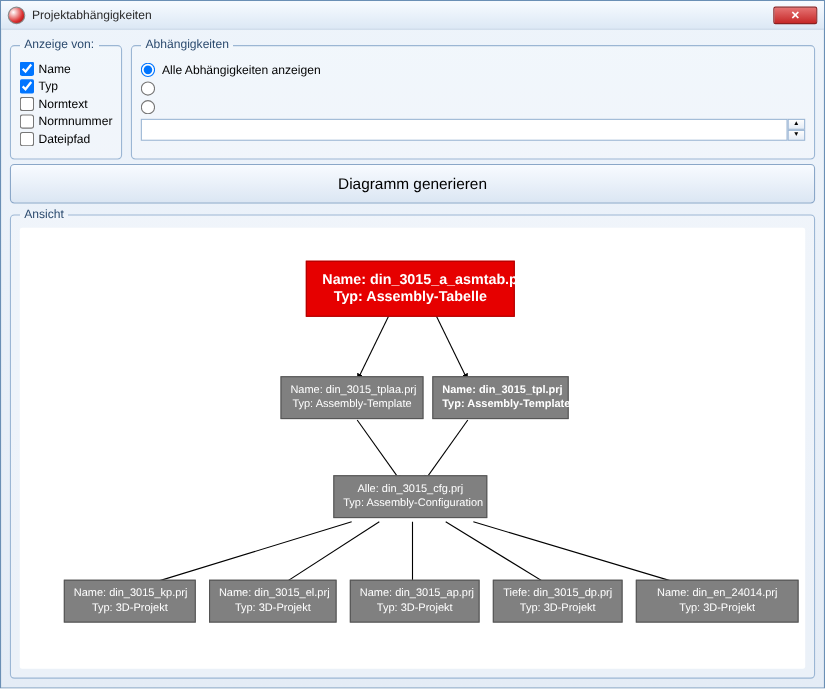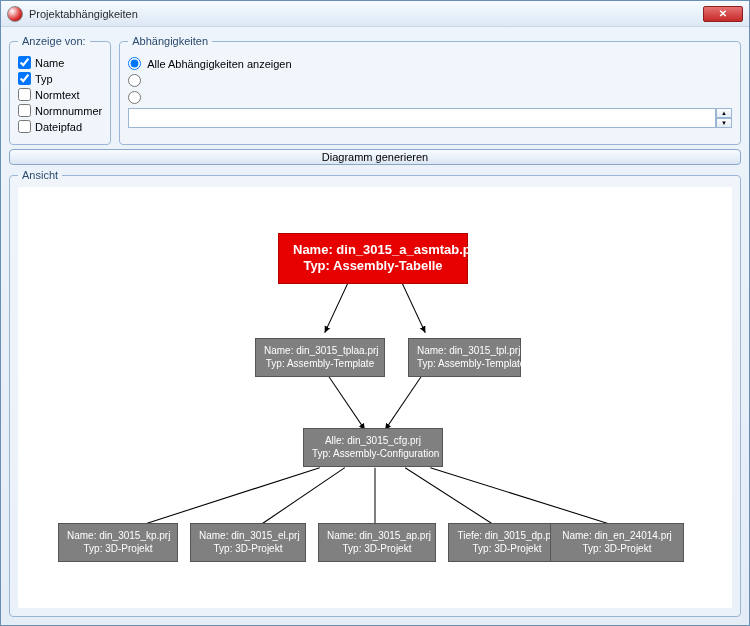--- a/index.html
+++ b/index.html
@@ -113,26 +113,26 @@
   .spinner button {
     flex: 1;
     font-size: 6px;
     line-height: 1;
     padding: 0;
     border: 1px solid #9bb6d4;
     background: linear-gradient(#fdfdfd,#e4ecf6);
     cursor: pointer;
   }
   .generate-btn {
-    height: 16px;
+    height: 36px;
     border: 1px solid #8aa7c8;
     border-radius: 4px;
     background: linear-gradient(#f8fbff, #dbe6f3);
     cursor: pointer;
-    font-size: 11px;
+    font-size: 14px;
   }
   .ansicht-group {
     flex: 1;
     display: flex;
     flex-direction: column;
     position: relative;
   }
   .diagram {
     position: relative;
     flex: 1;
@@ -143,21 +143,20 @@
   .node {
     position: absolute;
     background: #808080;
     color: #fff;
     border: 1px solid #555;
     text-align: center;
     padding: 6px 8px;
     font-size: 10px;
     line-height: 1.25;
     white-space: nowrap;
-    margin-top: 16px;
   }
   .node.root {
     background: #e60000;
     border-color: #b00000;
     font-size: 13px;
     font-weight: bold;
     padding: 8px 14px;
   }
   svg.edges {
     position: absolute;
@@ -261,21 +260,21 @@
 
         <div class="node root" style="left:260px; top:30px; width:190px;">
           <div>Name: din_3015_a_asmtab.prj</div>
           <div>Typ: Assembly-Tabelle</div>
         </div>
 
         <div class="node" style="left:237px; top:135px; width:130px;">
           <div>Name: din_3015_tplaa.prj</div>
           <div>Typ: Assembly-Template</div>
         </div>
-        <div class="node" style="left:390px; top:135px; width:113px;">
+        <div class="node" style="left:375px; top:135px; width:124px;font-weight:bold;">
           <div>Name: din_3015_tpl.prj</div>
           <div>Typ: Assembly-Template</div>
         </div>
 
         <div class="node" style="left:285px; top:225px; width:140px;">
           <div>Alle: din_3015_cfg.prj</div>
           <div>Typ: Assembly-Configuration</div>
         </div>
 
         <div class="node" style="left:40px;  top:320px; width:120px;">
@@ -287,21 +286,21 @@
           <div>Typ: 3D-Projekt</div>
         </div>
         <div class="node" style="left:300px; top:320px; width:118px;">
           <div>Name: din_3015_ap.prj</div>
           <div>Typ: 3D-Projekt</div>
         </div>
         <div class="node" style="left:430px; top:320px; width:118px;">
           <div>Tiefe: din_3015_dp.prj</div>
           <div>Typ: 3D-Projekt</div>
         </div>
-        <div class="node" style="left:532px; top:320px; width:134px;">
+        <div class="node" style="left:560px; top:320px; width:148px;">
           <div>Name: din_en_24014.prj</div>
           <div>Typ: 3D-Projekt</div>
         </div>
 
       </div>
     </fieldset>
   </div>
 </div>
 
 </body></html>

